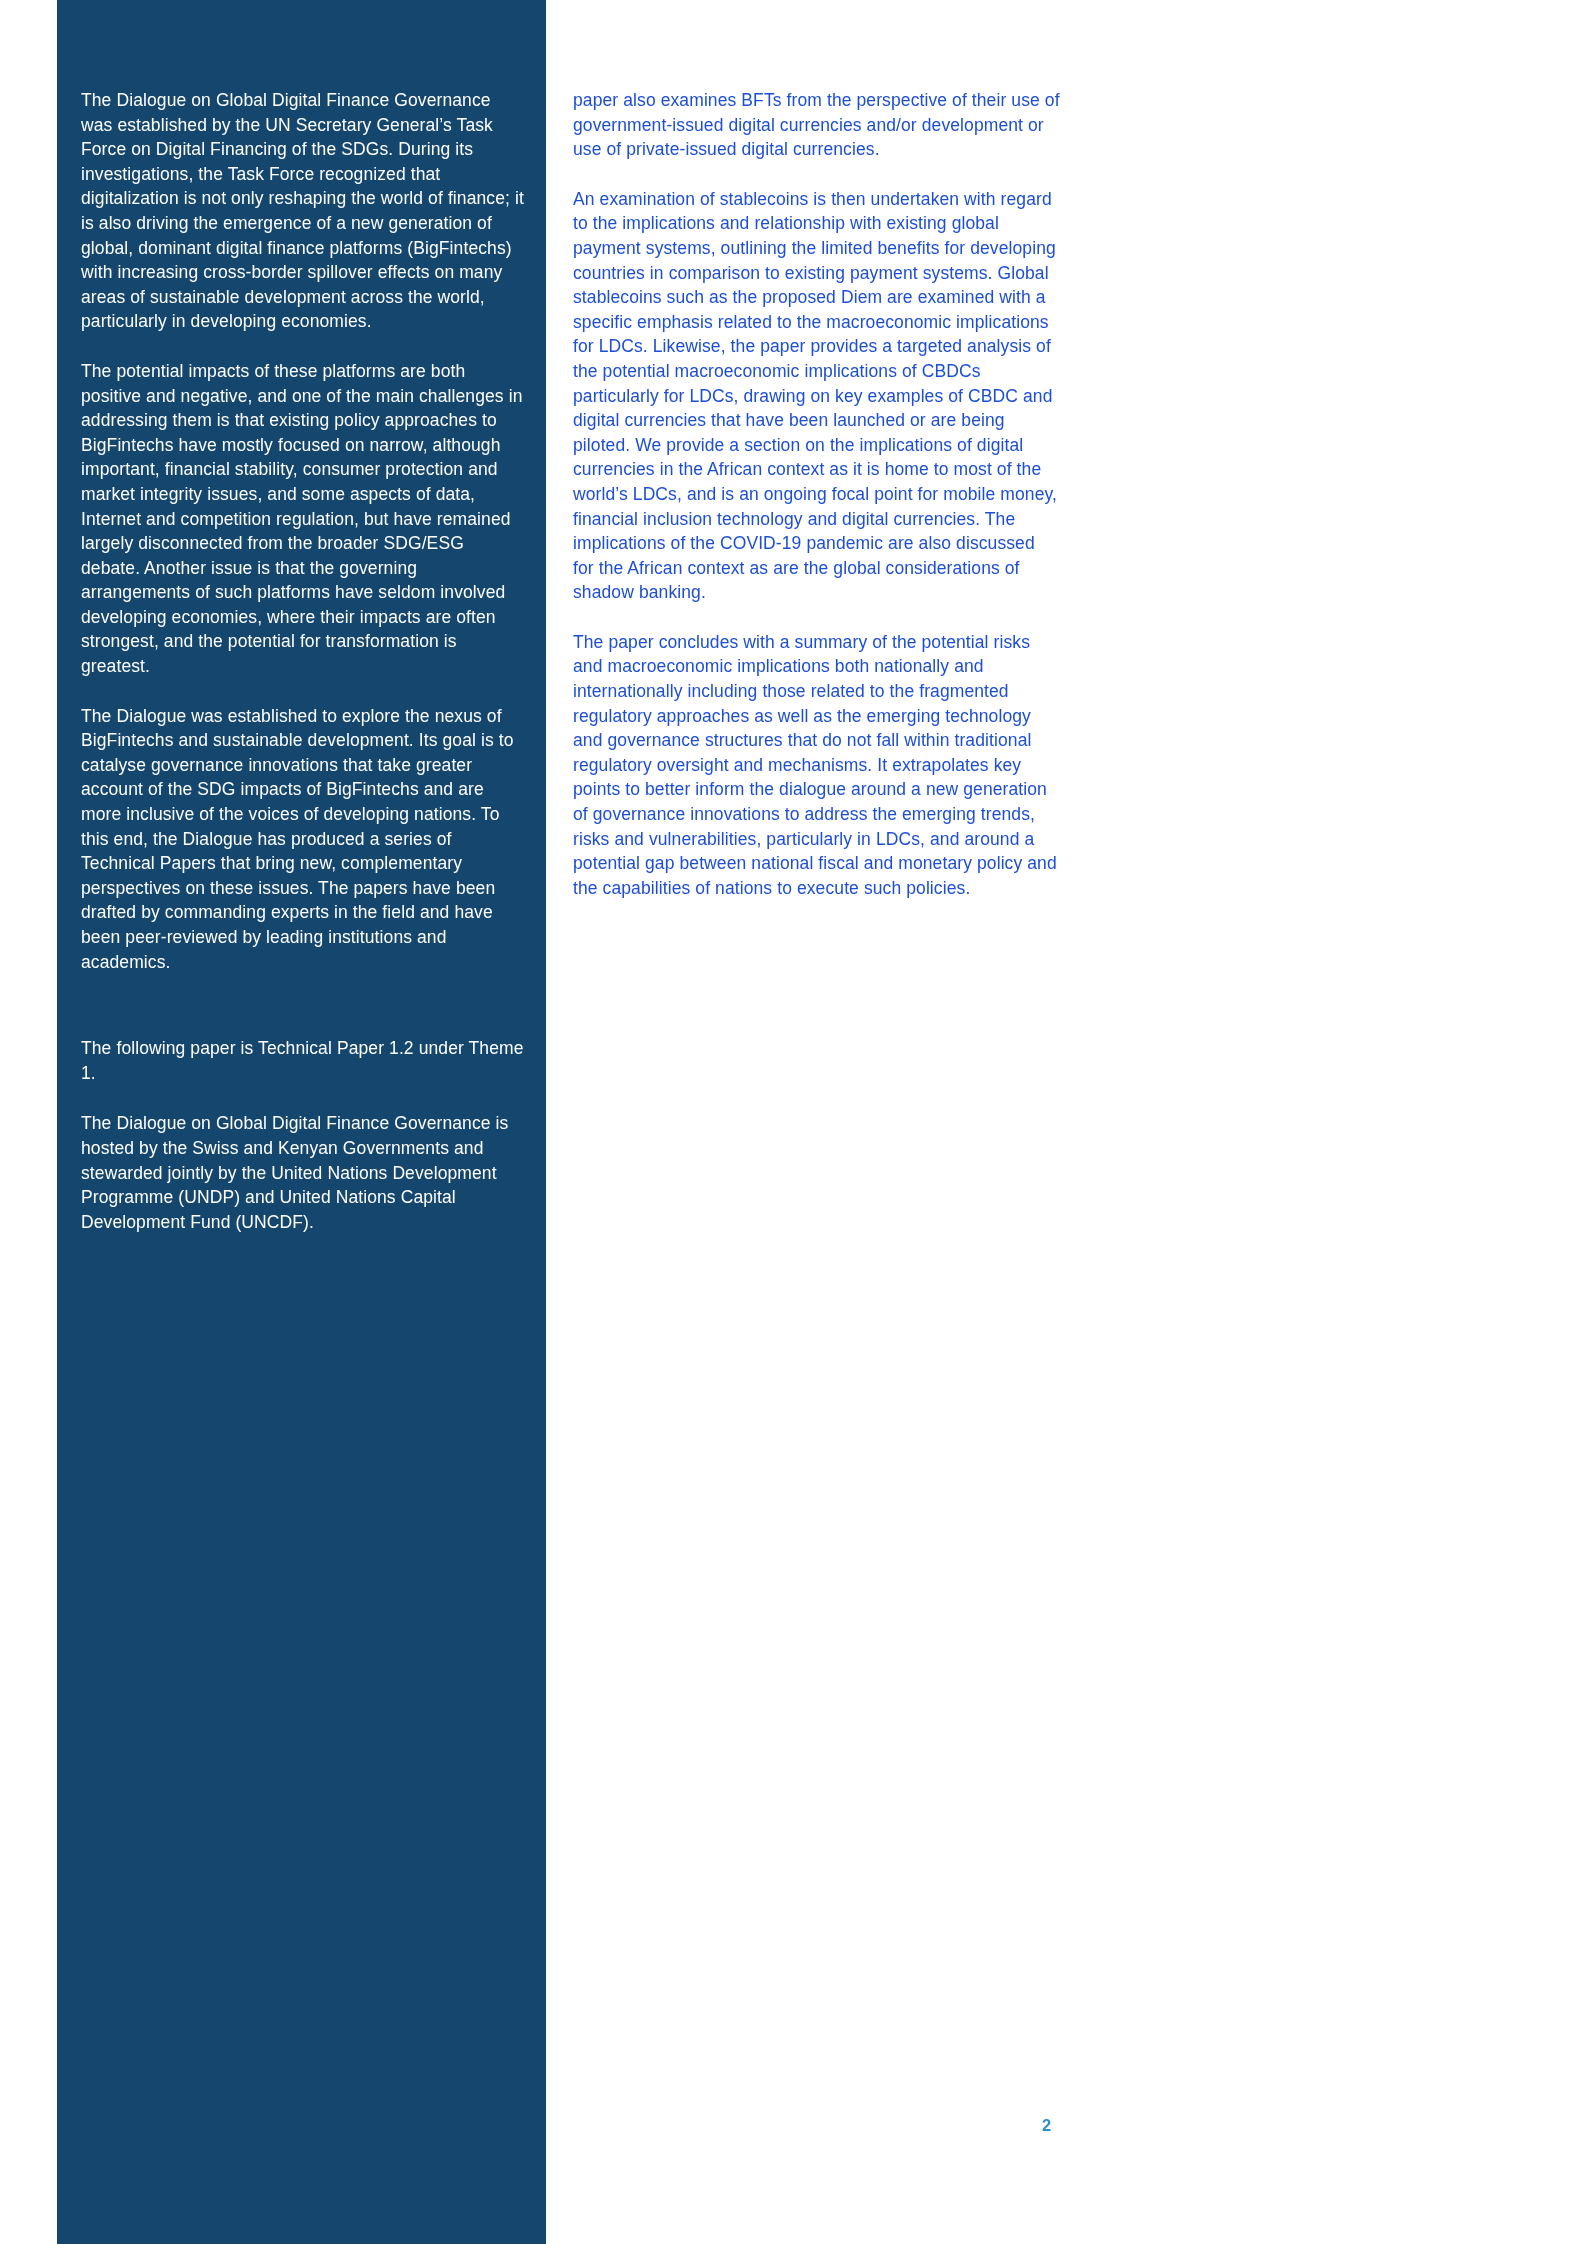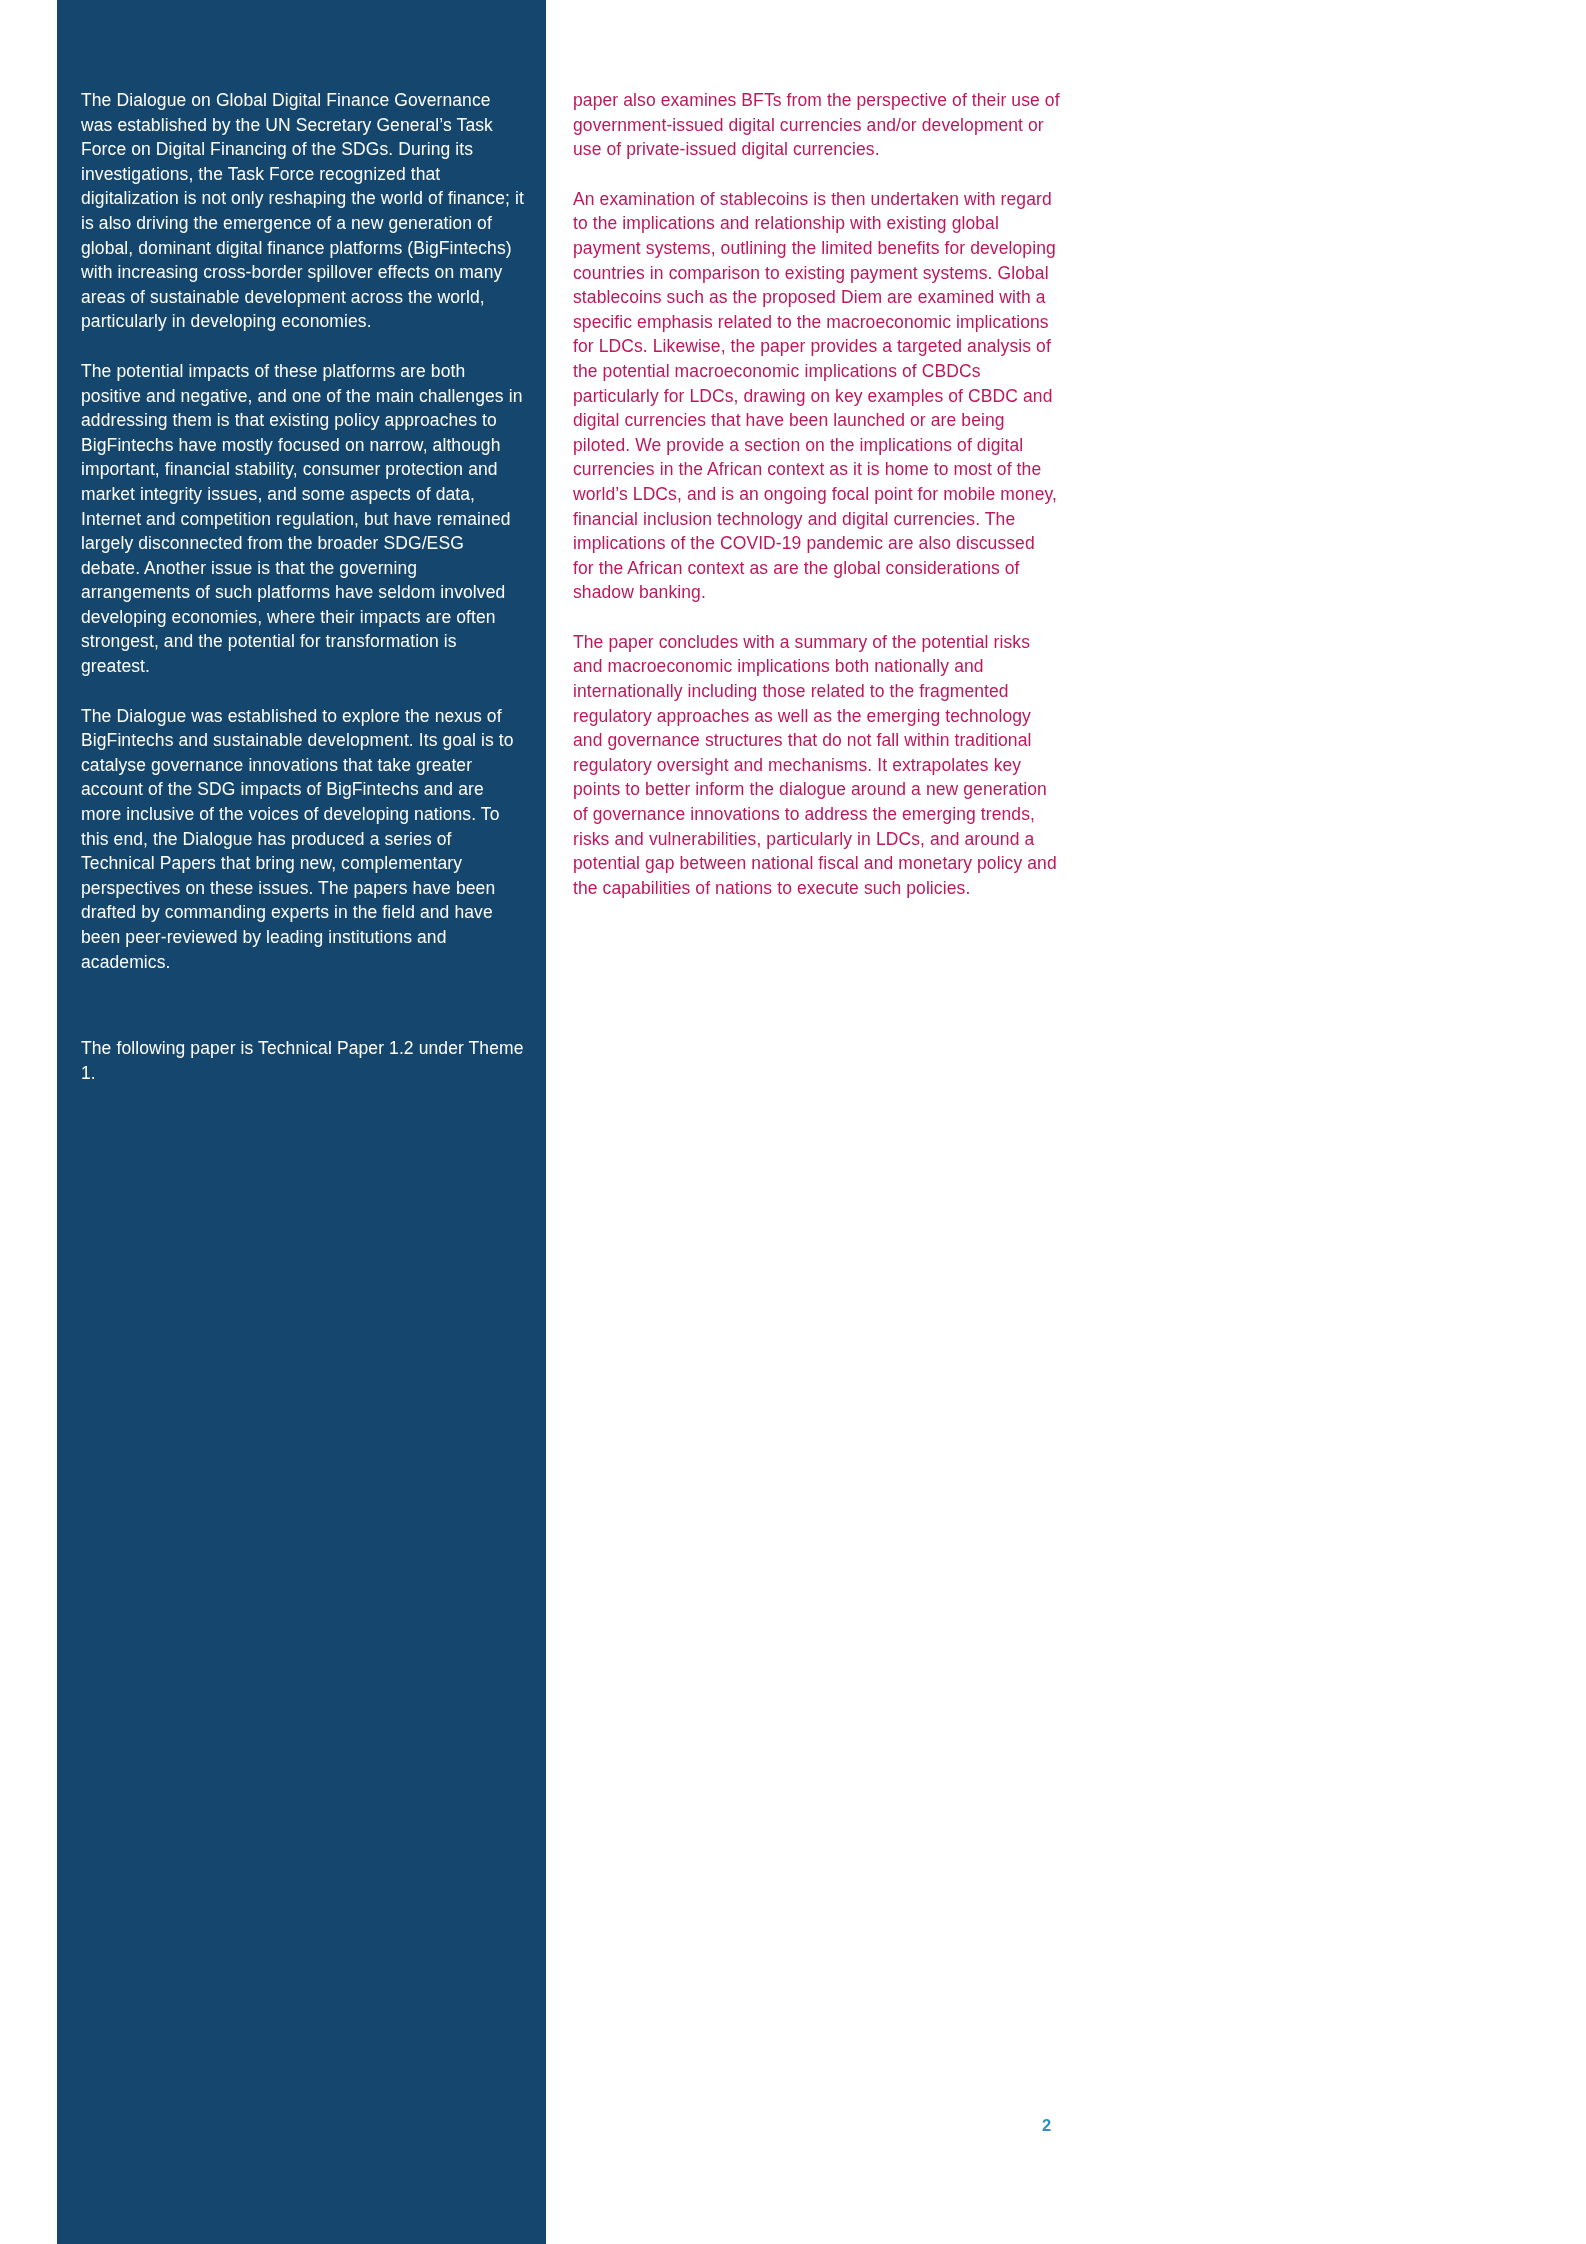--- a/index.html
+++ b/index.html
@@ -48,21 +48,21 @@
     margin-bottom: 26px;
   }
   .right-column {
     position: absolute;
     left: 573px;
     top: 88px;
     width: 487px;
   }
   .right-column p {
     margin: 0 0 25px 0;
-    color: #be185d;
+    color: #1d4ed8;
     font-size: 17.5px;
     line-height: 24.6px;
     letter-spacing: 0.1px;
   }
   .page-number {
     position: absolute;
     left: 1042px;
     top: 2116px;
     color: #2e8fc4;
     font-size: 16.5px;
@@ -73,20 +73,21 @@
 <body>
 
 <div class="page">
 
   <div class="left-panel">
     <p>The Dialogue on Global Digital Finance Governance was established by the UN Secretary General’s Task Force on Digital Financing of the SDGs. During its investigations, the Task Force recognized that digitalization is not only reshaping the world of finance; it is also driving the emergence of a new generation of global, dominant digital finance platforms (BigFintechs) with increasing cross-border spillover effects on many areas of sustainable development across the world, particularly in developing economies.</p>
     <p>The potential impacts of these platforms are both positive and negative, and one of the main challenges in addressing them is that existing policy approaches to BigFintechs have mostly focused on narrow, although important, financial stability, consumer protection and market integrity issues, and some aspects of data, Internet and competition regulation, but have remained largely disconnected from the broader SDG/ESG debate. Another issue is that the governing arrangements of such platforms have seldom involved developing economies, where their impacts are often strongest, and the potential for transformation is greatest.</p>
     <p>The Dialogue was established to explore the nexus of BigFintechs and sustainable development. Its goal is to catalyse governance innovations that take greater account of the SDG impacts of BigFintechs and are more inclusive of the voices of developing nations. To this end, the Dialogue has produced a series of Technical Papers that bring new, complementary perspectives on these issues. The papers have been drafted by commanding experts in the field and have been peer-reviewed by leading institutions and academics.</p>
     <div class="accent-block">
       <p class="accent">The following paper is Technical Paper 1.2 under Theme 1.</p>
+      <p class="accent">The Dialogue on Global Digital Finance Governance is hosted by the Swiss and Kenyan Governments and stewarded jointly by the United Nations Development Programme (UNDP) and United Nations Capital Development Fund (UNCDF).</p>
     </div>
   </div>
 
   <div class="right-column">
     <p>paper also examines BFTs from the perspective of their use of government-issued digital currencies and/or development or use of private-issued digital currencies.</p>
     <p>An examination of stablecoins is then undertaken with regard to the implications and relationship with existing global payment systems, outlining the limited benefits for developing countries in comparison to existing payment systems. Global stablecoins such as the proposed Diem are examined with a specific emphasis related to the macroeconomic implications for LDCs. Likewise, the paper provides a targeted analysis of the potential macroeconomic implications of CBDCs particularly for LDCs, drawing on key examples of CBDC and digital currencies that have been launched or are being piloted. We provide a section on the implications of digital currencies in the African context as it is home to most of the world’s LDCs, and is an ongoing focal point for mobile money, financial inclusion technology and digital currencies. The implications of the COVID-19 pandemic are also discussed for the African context as are the global considerations of shadow banking.</p>
     <p>The paper concludes with a summary of the potential risks and macroeconomic implications both nationally and internationally including those related to the fragmented regulatory approaches as well as the emerging technology and governance structures that do not fall within traditional regulatory oversight and mechanisms. It extrapolates key points to better inform the dialogue around a new generation of governance innovations to address the emerging trends, risks and vulnerabilities, particularly in LDCs, and around a potential gap between national fiscal and monetary policy and the capabilities of nations to execute such policies.</p>
   </div>
 
   <div class="page-number">2</div>

